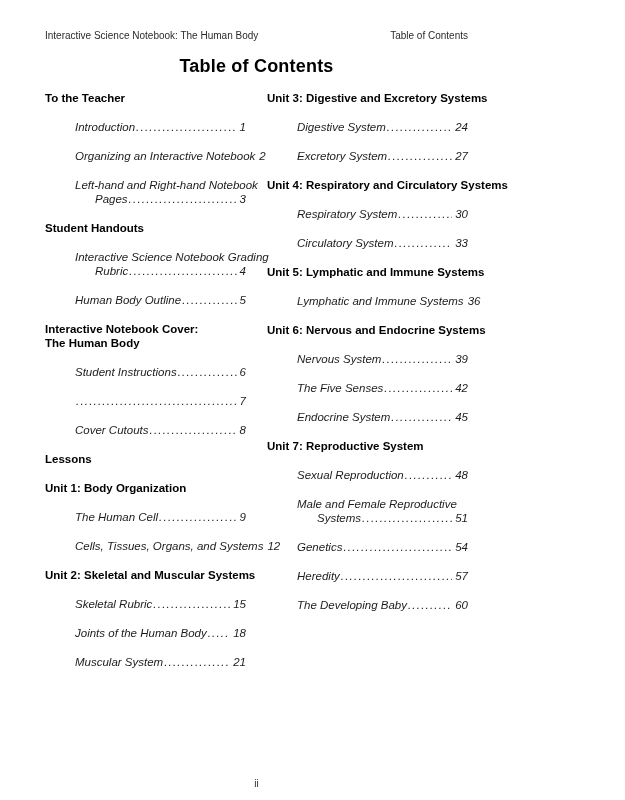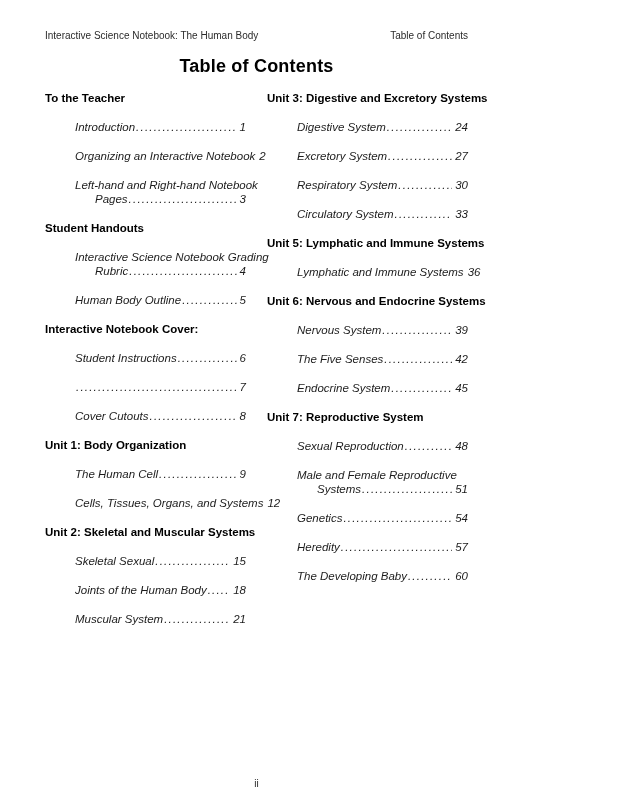--- a/index.html
+++ b/index.html
@@ -96,20 +96,21 @@
         </div>
         <div class="toc-block toc-entry">
           <div class="entry-row">
             <span class="entry-title">Human Body Outline</span>
             <span class="dot-leader">..........................................................................................</span>
             <span class="page-num">5</span>
           </div>
         </div>
         <div class="toc-block toc-heading">
           <div>Interactive Notebook Cover:</div>
+          <div>The Human Body</div>
         </div>
         <div class="toc-block toc-entry">
           <div class="entry-row">
             <span class="entry-title">Student Instructions</span>
             <span class="dot-leader">..........................................................................................</span>
             <span class="page-num">6</span>
           </div>
         </div>
         <div class="toc-block toc-entry">
           <div class="entry-row">
@@ -118,20 +119,23 @@
           </div>
         </div>
         <div class="toc-block toc-entry">
           <div class="entry-row">
             <span class="entry-title">Cover Cutouts</span>
             <span class="dot-leader">..........................................................................................</span>
             <span class="page-num">8</span>
           </div>
         </div>
         <div class="toc-block toc-heading">
+          <div>Lessons</div>
+        </div>
+        <div class="toc-block toc-heading">
           <div>Unit 1: Body Organization</div>
         </div>
         <div class="toc-block toc-entry">
           <div class="entry-row">
             <span class="entry-title">The Human Cell</span>
             <span class="dot-leader">..........................................................................................</span>
             <span class="page-num">9</span>
           </div>
         </div>
         <div class="toc-block toc-entry">
@@ -139,21 +143,21 @@
             <span class="entry-title">Cells, Tissues, Organs, and Systems</span>
             <span class="dot-leader">..........................................................................................</span>
             <span class="page-num">12</span>
           </div>
         </div>
         <div class="toc-block toc-heading">
           <div>Unit 2: Skeletal and Muscular Systems</div>
         </div>
         <div class="toc-block toc-entry">
           <div class="entry-row">
-            <span class="entry-title">Skeletal Sexual</span>
+            <span class="entry-title">Skeletal Rubric</span>
             <span class="dot-leader">..........................................................................................</span>
             <span class="page-num">15</span>
           </div>
         </div>
         <div class="toc-block toc-entry">
           <div class="entry-row">
             <span class="entry-title">Joints of the Human Body</span>
             <span class="dot-leader">..........................................................................................</span>
             <span class="page-num">18</span>
           </div>
@@ -176,20 +180,23 @@
             <span class="dot-leader">..........................................................................................</span>
             <span class="page-num">24</span>
           </div>
         </div>
         <div class="toc-block toc-entry">
           <div class="entry-row">
             <span class="entry-title">Excretory System</span>
             <span class="dot-leader">..........................................................................................</span>
             <span class="page-num">27</span>
           </div>
+        </div>
+        <div class="toc-block toc-heading">
+          <div>Unit 4: Respiratory and Circulatory Systems</div>
         </div>
         <div class="toc-block toc-entry">
           <div class="entry-row">
             <span class="entry-title">Respiratory System</span>
             <span class="dot-leader">..........................................................................................</span>
             <span class="page-num">30</span>
           </div>
         </div>
         <div class="toc-block toc-entry">
           <div class="entry-row">

